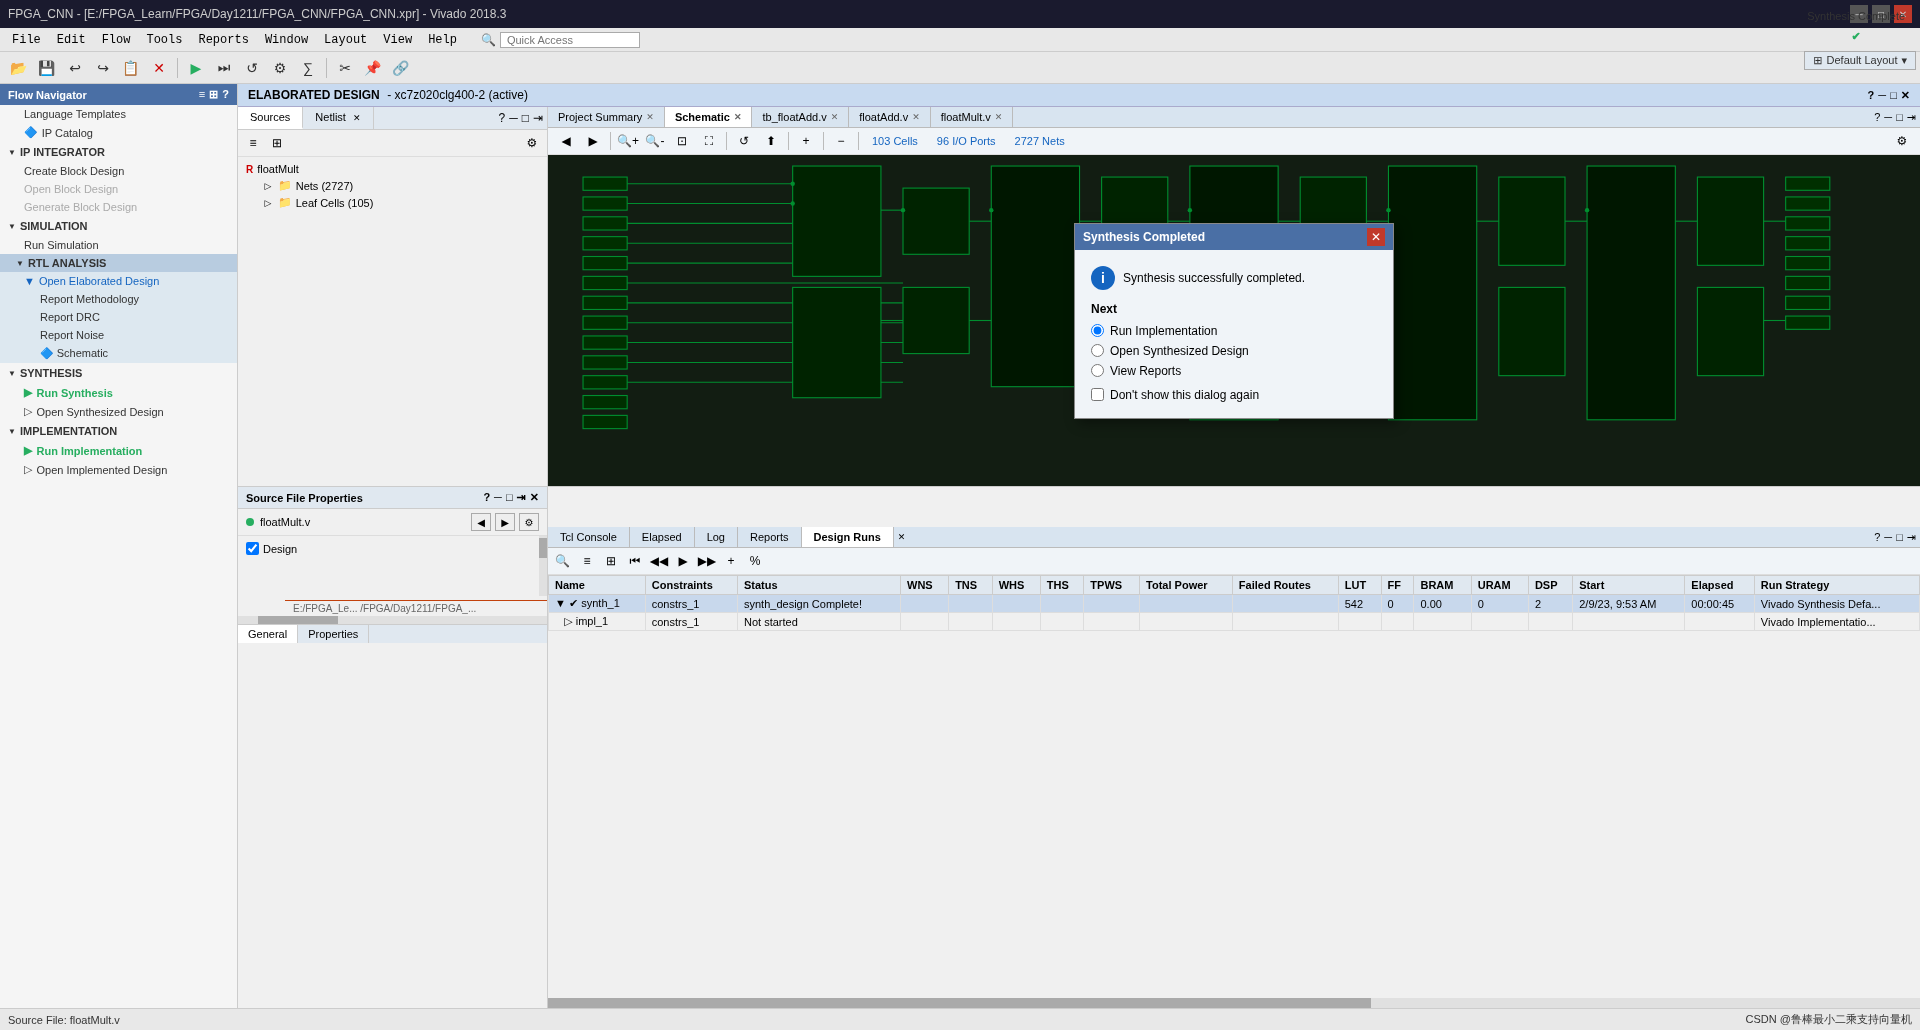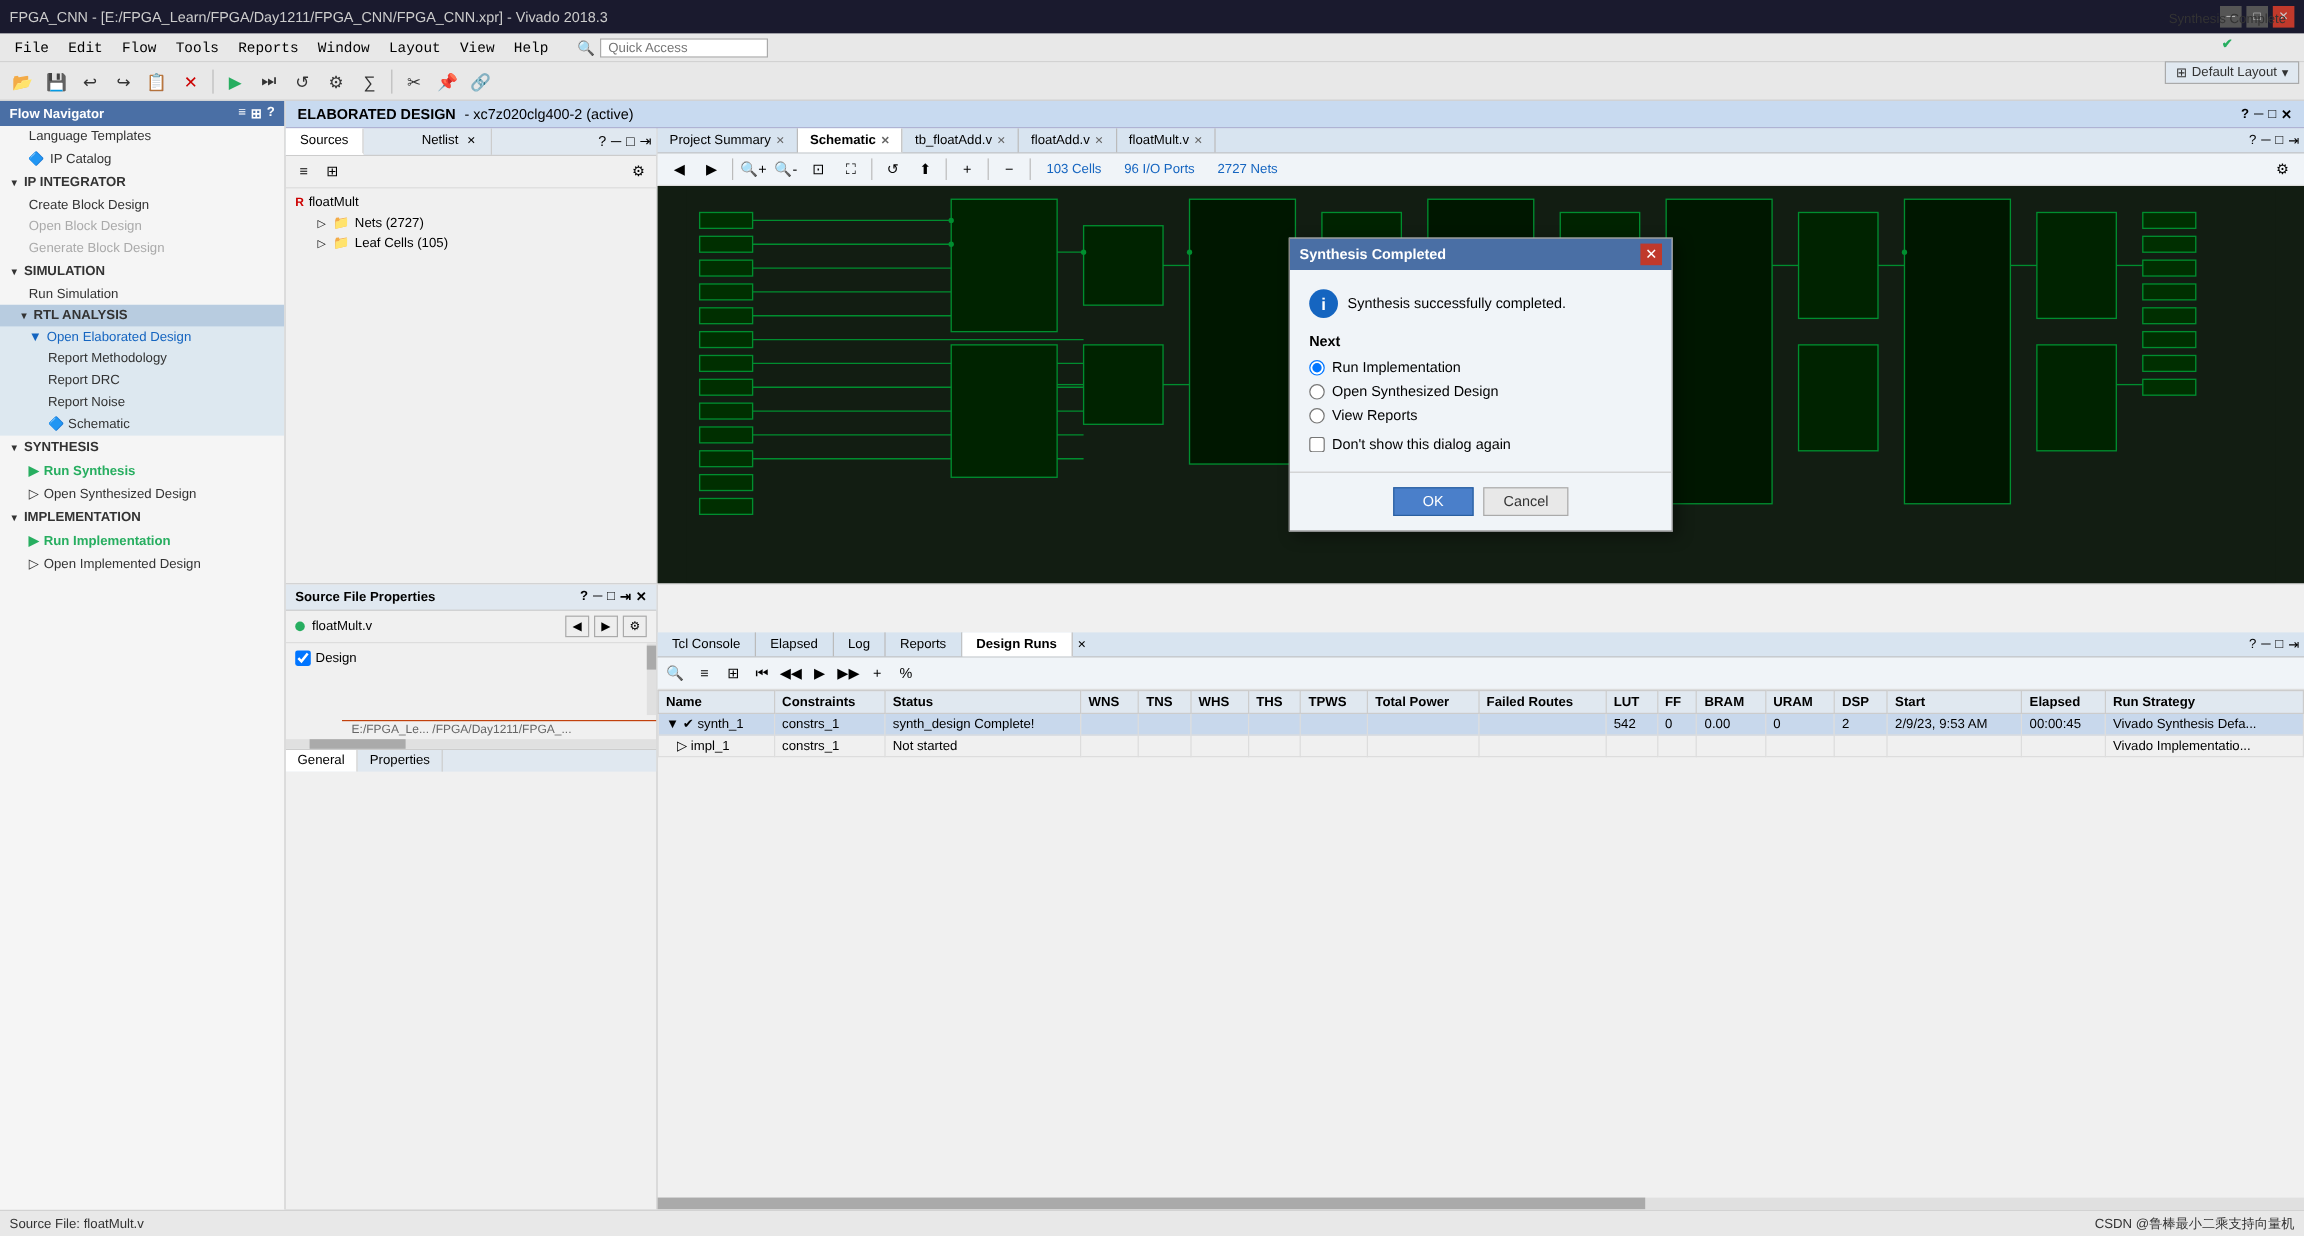--- a/index.html
+++ b/index.html
@@ -48,21 +48,21 @@
 
     
     #elab-header { background: #c8daf0; padding: 4px 10px; font-size: 12px; font-weight: bold; display: flex; align-items: center; justify-content: space-between; border-bottom: 1px solid #aac; }
     #elab-header .elab-icons { display: flex; gap: 4px; font-size: 11px; }
 
     
     #upper-panel { display: flex; height: 380px; border-bottom: 1px solid #ccc; }
 
     
     #sources-panel { width: 310px; border-right: 1px solid #ccc; display: flex; flex-direction: column; }
-    #sources-tabs { display: flex; background: #e0e8f0; border-bottom: 1px solid #ccc; gap: 36px; }
+    #sources-tabs { display: flex; background: #e0e8f0; border-bottom: 1px solid #ccc; }
     .src-tab { padding: 4px 12px; font-size: 11px; cursor: pointer; border-right: 1px solid #ccc; }
     .src-tab.active { background: white; border-bottom: 2px solid white; }
     .src-tab-icons { margin-left: auto; display: flex; align-items: center; gap: 4px; padding: 2px 4px; }
     #sources-toolbar { display: flex; align-items: center; padding: 2px 4px; gap: 2px; border-bottom: 1px solid #ddd; }
     .src-tb-btn { width: 22px; height: 22px; border: none; background: transparent; cursor: pointer; font-size: 12px; display: flex; align-items: center; justify-content: center; }
     #sources-content { flex: 1; overflow-y: auto; padding: 4px; }
     .tree-item { padding: 2px 4px; font-size: 11px; cursor: pointer; display: flex; align-items: center; gap: 4px; }
     .tree-item .r-icon { color: #cc0000; font-weight: bold; font-size: 10px; }
     .tree-expand { width: 12px; text-align: center; font-size: 9px; cursor: pointer; }
     .tree-sub { padding-left: 20px; }
@@ -501,24 +501,20 @@
                   <span>Open Synthesized Design</span>
                 </label>
                 <label class="radio-option">
                   <input type="radio" name="nextOption" style="">
                   <span>View Reports</span>
                 </label>
                 <label class="checkbox-option">
                   <input type="checkbox" style="">
                   <span>Don't show this dialog again</span>
                 </label>
-              </div>
-              <div id="dialog-footer">
-                <button class="btn-ok">OK</button>
-                <button class="btn-cancel">Cancel</button>
               </div>
             </div>
           </div>
         </div>
       </div>
     </div>
 
     <div style="display:flex; flex:1; overflow:hidden;">
 
       <div id="src-props">

